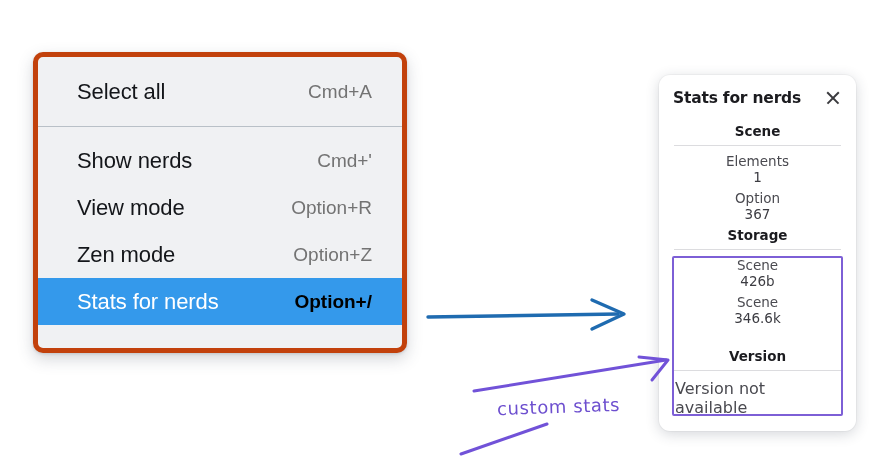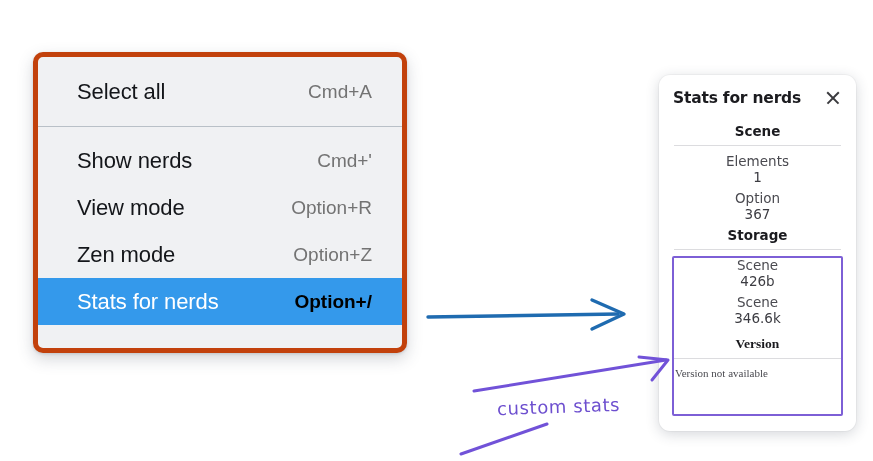--- a/index.html
+++ b/index.html
@@ -117,21 +117,21 @@
     justify-content: space-between;
     padding: 2.5px 3px;
     font-size: 13.5px;
     color: #4a4a50;
     flex-direction: column;
   }
   .stat-row .k { color: #4a4a50; }
   .stat-row .v { color: #3c3c42; }
   .plain-row {
     padding: 4px 3px 2px 3px;
-    font-size: 11px;
+    font-size: 16px;
     color: #4a4a50;
   }
 
   
   #custom-stats-box {
     position: absolute;
     left: 672px; top: 256px;
     width: 171px; height: 160px;
     border: 2px solid #7d5fd6;
     border-radius: 2px;
@@ -216,21 +216,21 @@
       <div class="stat-row">
         <span class="k">Scene</span>
         <span class="v">426b</span>
       </div>
       <div class="stat-row">
         <span class="k">Scene</span>
         <span class="v">346.6k</span>
       </div>
     </div>
 
-    <div style="margin-top:5px;font-family:Liberation Serif, serif;">
+    <div style="margin-top:17px;">
       <div class="section-head">Version</div>
       <div class="hr-light"></div>
       <div class="plain-row">Version not available</div>
     </div>
 
   </div>
 
   <div id="custom-stats-box"></div>
 
   <svg id="blue-arrow" width="215" height="55" viewBox="0 0 215 55">

